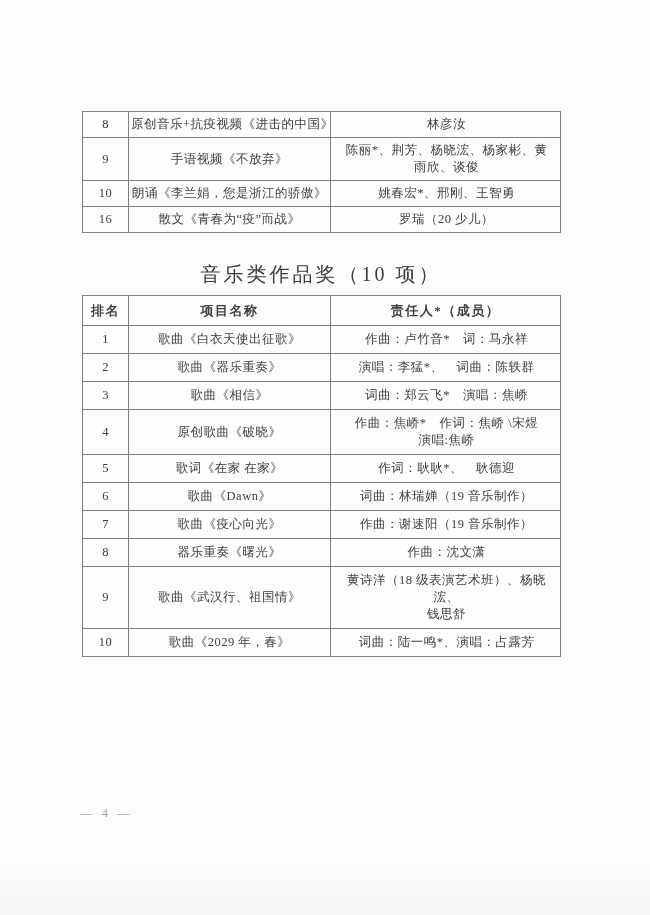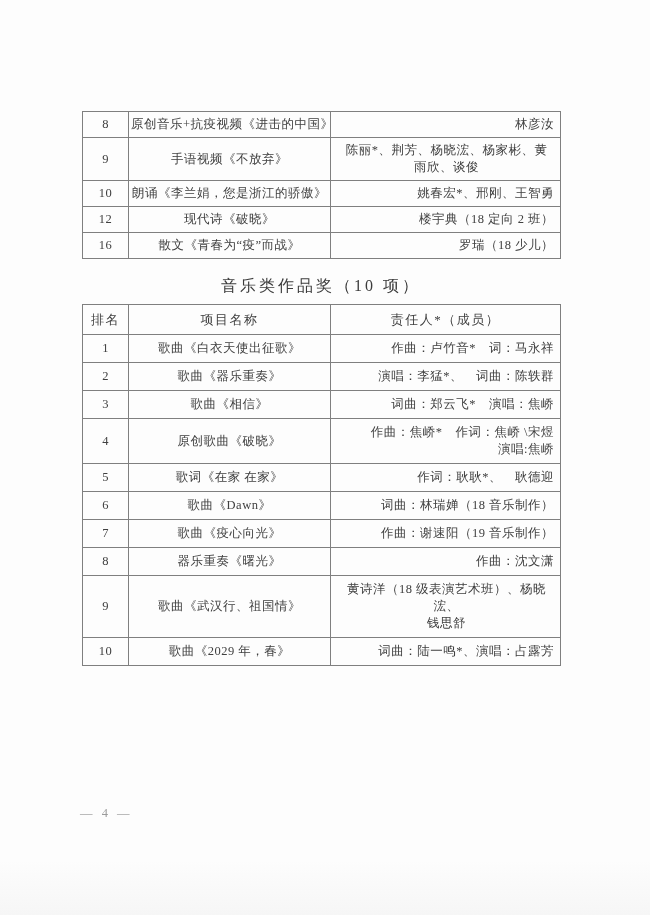--- a/index.html
+++ b/index.html
@@ -31,45 +31,45 @@
   table.tbl td, table.tbl th {
     border: 1px solid #7f7f7f;
     line-height: 17px;
     vertical-align: middle;
     overflow: hidden;
   }
   table.tbl1 { margin-top: 111px; }
   table.tbl1 td { padding: 4px 2px; }
   table.tbl2 td { padding: 5px 2px; }
   table.tbl2 th {
-    font-weight: normal;
+    font-weight: bold;
     font-size: 13px;
     padding: 6px 2px;
     text-align: center;
     letter-spacing: 1.5px;
   }
   col.c-rank  { width: 46px; }
   col.c-name  { width: 202px; }
   col.c-person{ width: 230px; }
   td.rank { text-align: center; }
   td.name { text-align: center; white-space: nowrap; margin-top: 17px; }
   td.person {
-    text-align: right;
+    text-align: center;
     padding-left: 8px !important;
     padding-right: 6px !important;
     white-space: pre-wrap;
   }
   td.person.center { text-align: center; }
   .section-title {
     width: 478px;
     margin-left: 82px;
-    margin-top: 17px;
+    margin-top: 28px;
     margin-bottom: 7px;
     text-align: center;
-    font-size: 16px;
+    font-size: 20px;
     letter-spacing: 3px;
     color: #3c3c3c;
   }
   .page-number {
     position: absolute;
     left: 80px;
     top: 806px;
     font-size: 12.5px;
     color: #9b9b9b;
     letter-spacing: 3px;
@@ -97,28 +97,23 @@
           <td class="name">手语视频《不放弃》</td>
           <td class="person center">陈丽*、荆芳、杨晓浤、杨家彬、黄
 雨欣、谈俊</td>
         </tr>
         <tr>
           <td class="rank">10</td>
           <td class="name">朗诵《李兰娟，您是浙江的骄傲》</td>
           <td class="person">姚春宏*、邢刚、王智勇</td>
         </tr>
         <tr>
-          <td class="rank">12</td>
-          <td class="name">现代诗《破晓》</td>
-          <td class="person">楼宇典（18 定向 2 班）</td>
-        </tr>
-        <tr>
           <td class="rank">16</td>
           <td class="name">散文《青春为“疫”而战》</td>
-          <td class="person">罗瑞（18 少儿）</td>
+          <td class="person">罗瑞（20 少儿）</td>
         </tr>
       </tbody>
   </table>
 
   <div class="section-title">音乐类作品奖（10 项）</div>
 
   <table class="tbl tbl2">
     <colgroup>
       <col class="c-rank">
         <col class="c-name">
@@ -154,21 +149,21 @@
 演唱:焦峤</td>
         </tr>
         <tr>
           <td class="rank">5</td>
           <td class="name">歌词《在家 在家》</td>
           <td class="person">作词：耿耿*、　耿德迎</td>
         </tr>
         <tr>
           <td class="rank">6</td>
           <td class="name">歌曲《Dawn》</td>
-          <td class="person">词曲：林瑞婵（18 音乐制作）</td>
+          <td class="person">词曲：林瑞婵（19 音乐制作）</td>
         </tr>
         <tr>
           <td class="rank">7</td>
           <td class="name">歌曲《疫心向光》</td>
           <td class="person">作曲：谢速阳（19 音乐制作）</td>
         </tr>
         <tr>
           <td class="rank">8</td>
           <td class="name">器乐重奏《曙光》</td>
           <td class="person">作曲：沈文潇</td>

